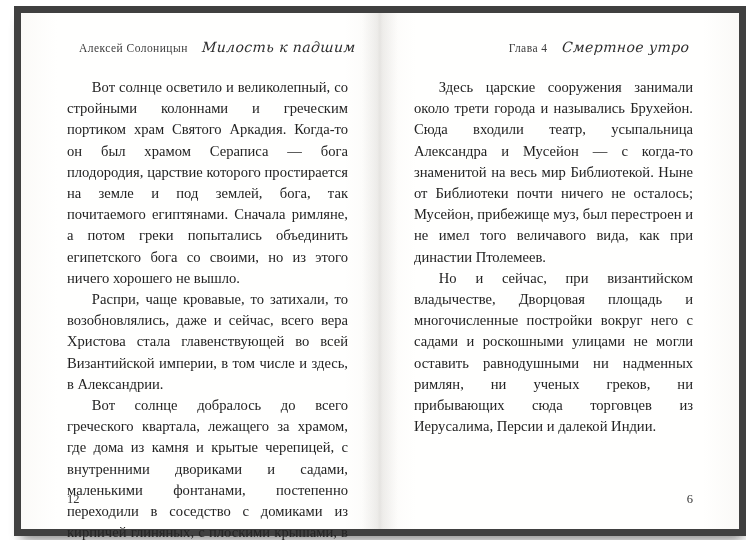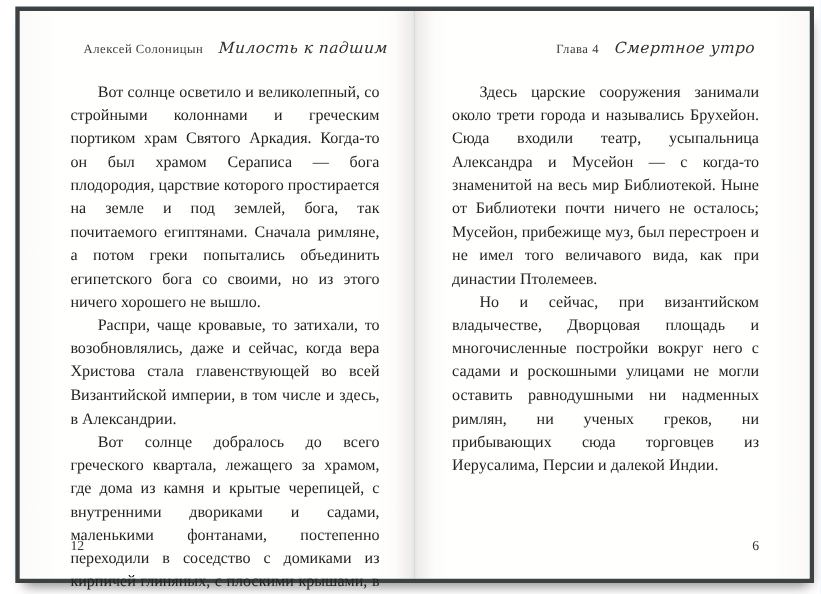--- a/index.html
+++ b/index.html
@@ -16,26 +16,26 @@
     width: 746px;
     height: 540px;
     background: #ffffff;
   }
   .book {
     position: absolute;
     left: 14px;
     top: 6px;
     width: 718px;
     height: 516px;
-    background: #7dd3fc;
+    background: #0ea5e9;
     display: flex;
     box-shadow:
       0 10px 10px -6px rgba(70,70,70,0.45),
       6px 8px 10px -6px rgba(90,90,90,0.35);
-    border: 4px solid #404040;
+    border: 7px solid #404040;
   }
   
   .page-edges-bottom {
     position: absolute;
     left: 18px;
     bottom: 12px;
     width: 712px;
     height: 7px;
     background: repeating-linear-gradient(
       to bottom,
@@ -137,21 +137,21 @@
 
   <div class="book">
 
     <div class="page left">
       <div class="page-header">
         <span class="header-plain">Алексей Солоницын</span>
         <span class="header-script">Милость к падшим</span>
       </div>
       <div class="page-body">
         <p>Вот солнце осветило и великолепный, со стройными колоннами и греческим портиком храм Святого Аркадия. Когда-то он был храмом Сераписа — бога плодородия, царствие которого простирается на земле и под землей, бога, так почитаемого египтянами. Сначала римляне, а потом греки попытались объединить египетского бога со своими, но из этого ничего хорошего не вышло.</p>
-        <p>Распри, чаще кровавые, то затихали, то возобновлялись, даже и сейчас, когда вера Христова стала главенствующей во всей Византийской империи, в том числе и здесь, в Александрии.</p>
+        <p>Распри, чаще кровавые, то затихали, то возобновлялись, даже и сейчас, всего вера Христова стала главенствующей во всей Византийской империи, в том числе и здесь, в Александрии.</p>
         <p>Вот солнце добралось до всего греческого квартала, лежащего за храмом, где дома из камня и крытые черепицей, с внутренними двориками и садами, маленькими фонтанами, постепенно переходили в соседство с домиками из кирпичей глиняных, с плоскими крышами, в большинстве своем из тростника.</p>
       </div>
       <div class="page-number">12</div>
     </div>
 
     <div class="page right">
       <div class="page-header">
         <span class="header-plain">Глава 4</span>
         <span class="header-script">Смертное утро</span>
       </div>

